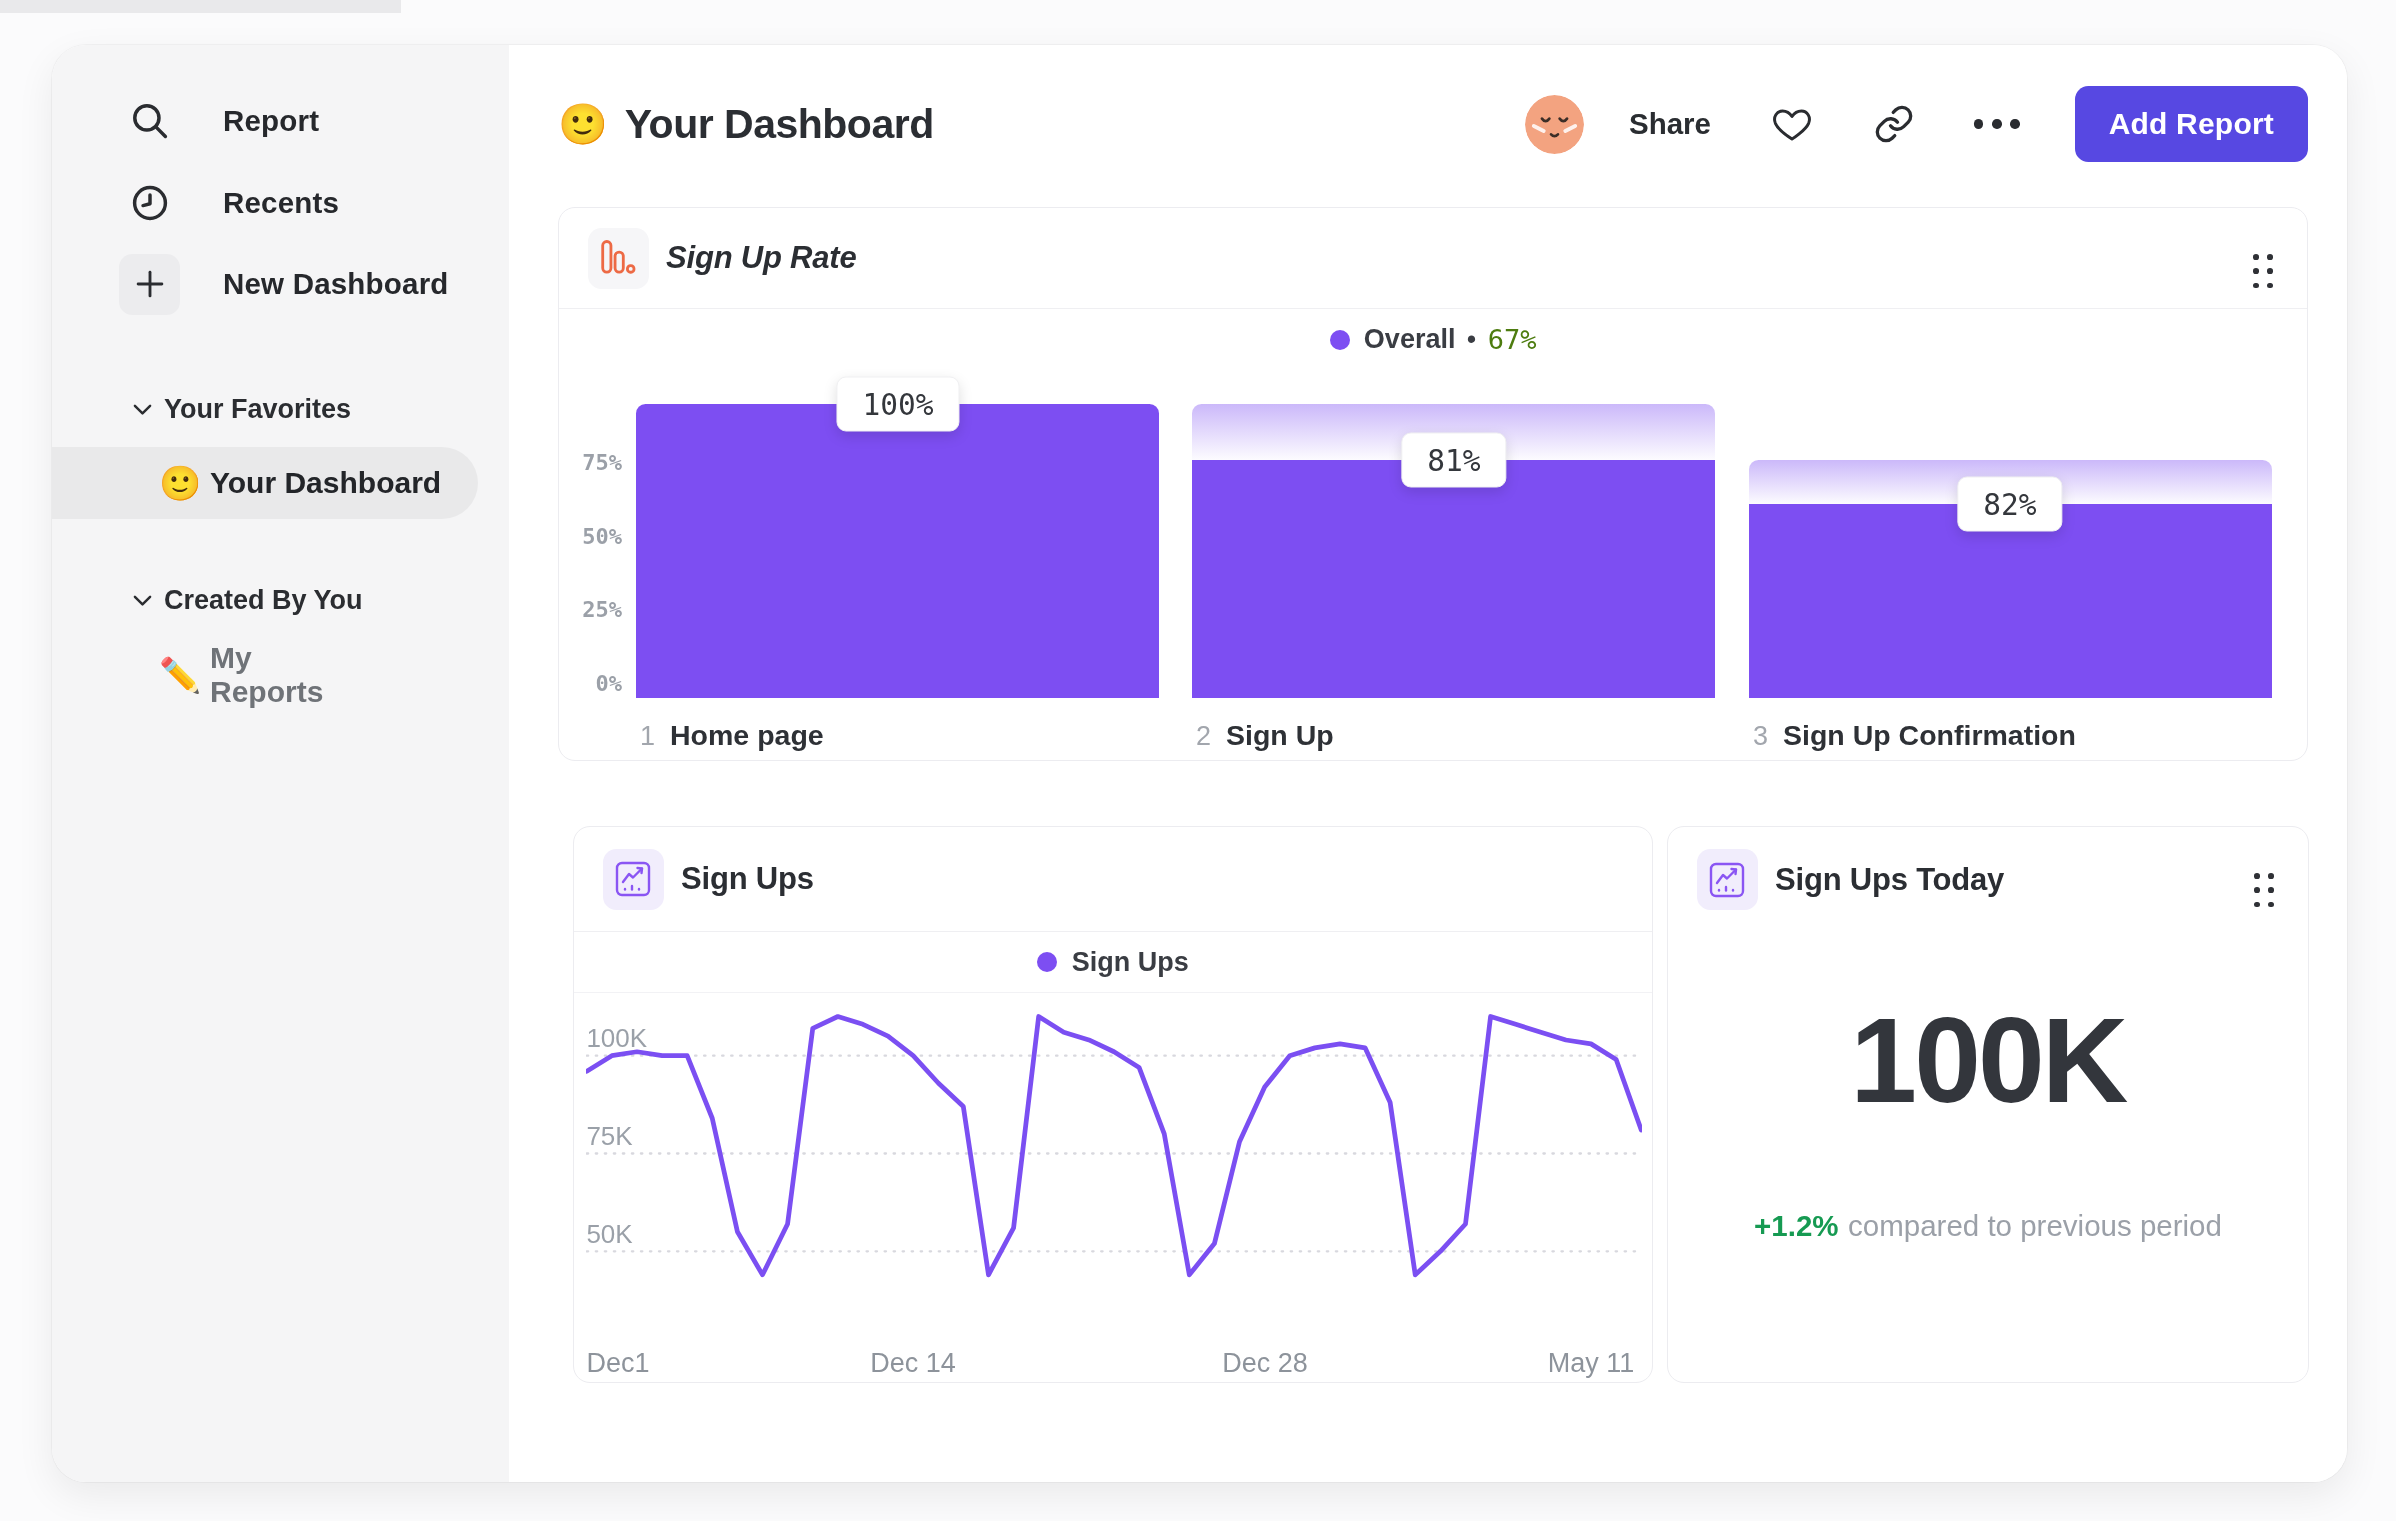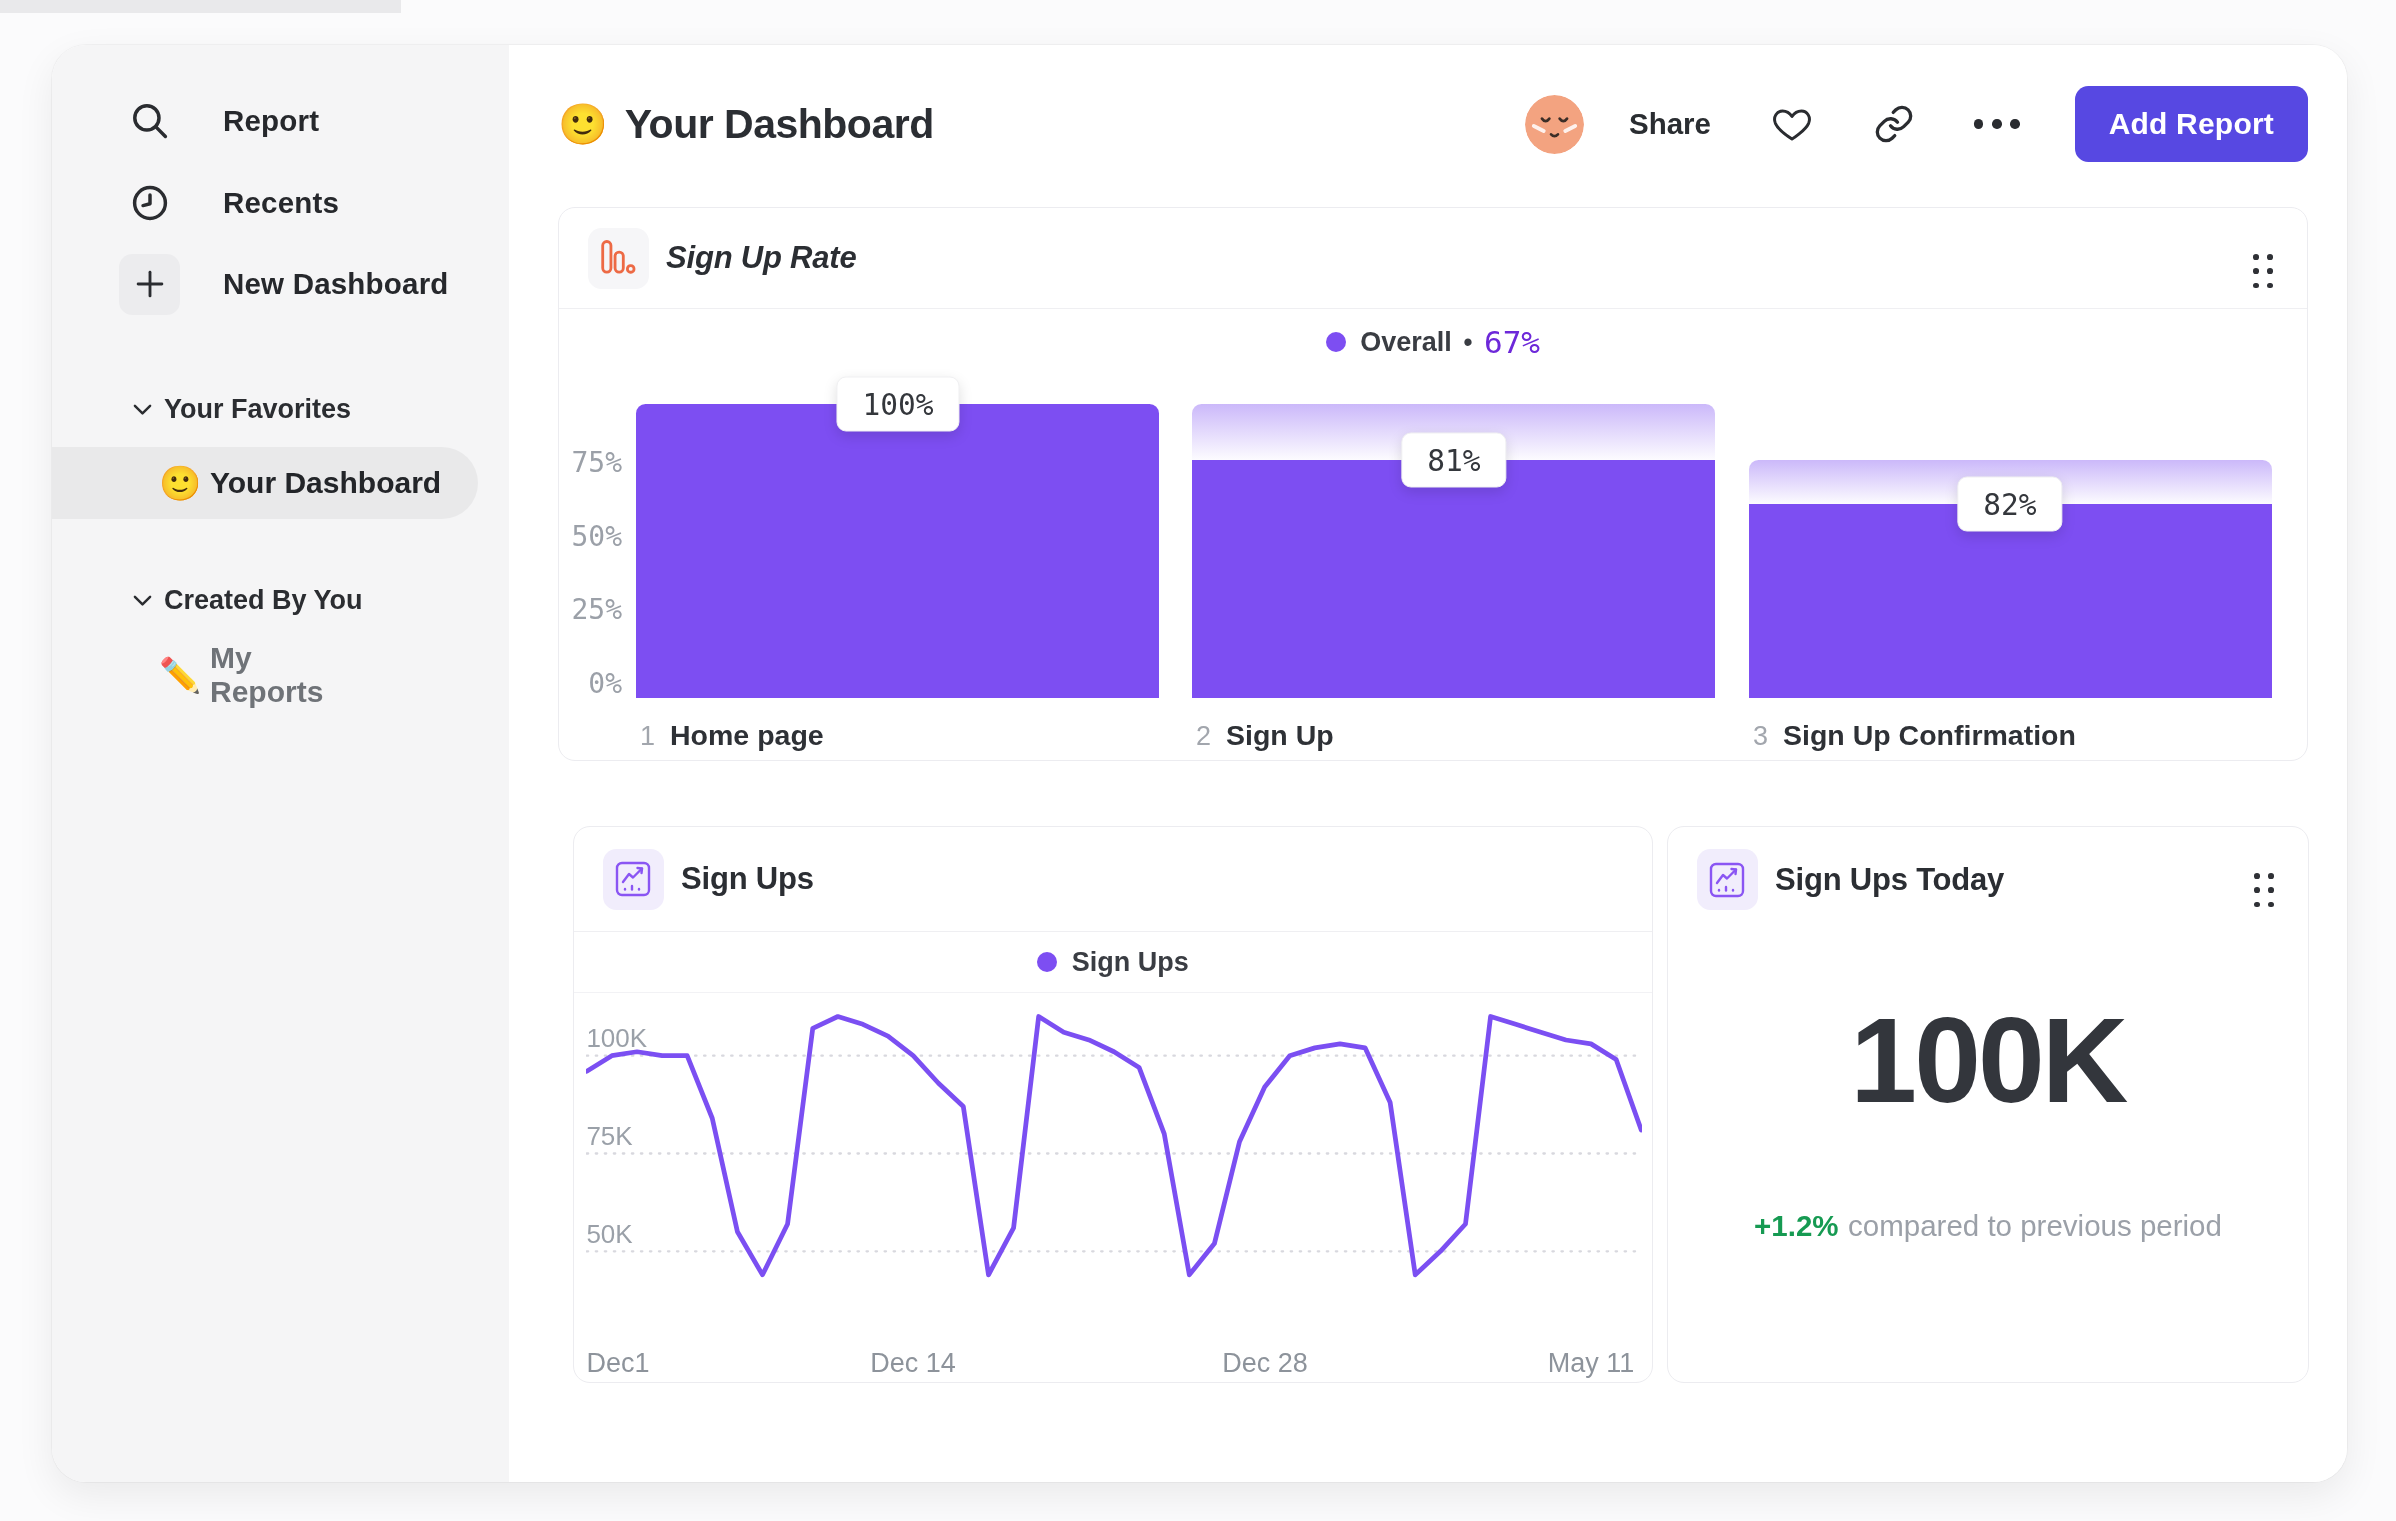--- a/index.html
+++ b/index.html
@@ -69,28 +69,28 @@
   .card-icon.orange-bg { background:#f6f6f8; }
   .card-icon.purple-bg { background:#f1edfc; }
   .card-title { position:absolute; left:107px; font-size:31px; font-weight:700; color:#2b2e33; letter-spacing:-0.2px; }
   .drag-handle { position:absolute; right:34px; top:46px; display:grid; grid-template-columns:repeat(2,5.7px); grid-gap:8.6px 8.6px; cursor:grab; }
   .drag-handle i { width:5.7px; height:5.7px; border-radius:50%; background:#2f3136; }
 
   .legend-row { display:flex; align-items:center; justify-content:center; }
   .legend-dot { width:20px; height:20px; border-radius:50%; margin-right:14.3px; }
   .legend-label { font-size:27px; font-weight:600; color:#3a3d43; }
   .legend-sep { font-size:27px; color:#3a3d43; margin:0 11.4px; }
-  .legend-value { font-size:31px; color:#6d28d9; }
+  .legend-value { font-size:27px; color:#4d7c0f; }
 
   
   #funnel-card { left:49px; top:162px; width:1750px; height:554px; }
   #funnel-card .card-header { height:101px; border-bottom:1.4px solid #efeff2;font-style:italic; }
   #funnel-legend { position:absolute; left:0; right:0; top:116px; }
   .funnel-plot { position:absolute; left:0; top:0; width:100%; height:100%; }
-  .y-tick { position:absolute; right:1685px; transform:translateY(-50%); font-size:28px; color:#9ba0a8; }
+  .y-tick { position:absolute; right:1685px; transform:translateY(-50%); font-size:22px; color:#9ba0a8;font-weight:bold; }
   .fbar { position:absolute; cursor:pointer; }
   .fbar .cap { position:absolute; left:0; width:100%; border-radius:9.5px 9.5px 0 0;
     background:linear-gradient(to bottom, rgba(125,78,242,0.40), rgba(125,78,242,0.02)); }
   .fbar .solid { position:absolute; left:0; width:100%; background:#7d4ef2; }
   .fbar .solid.rounded-top { border-radius:9.5px 9.5px 0 0; }
   .ftip {
     position:absolute; transform:translate(-50%,-50%); background:#fff; border:1px solid #f0f0f2;
     border-radius:9.5px; box-shadow:0 4.8px 13.3px rgba(0,0,0,0.13); padding:9.5px 25px;
     font-size:29.5px; color:#34373c; white-space:nowrap; z-index:3;
   }

